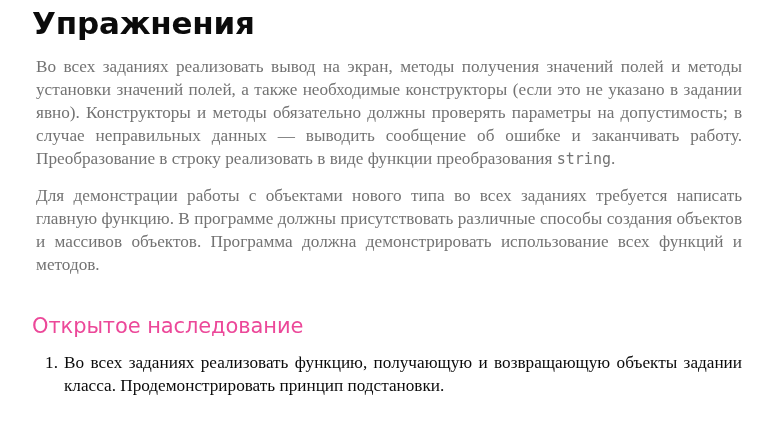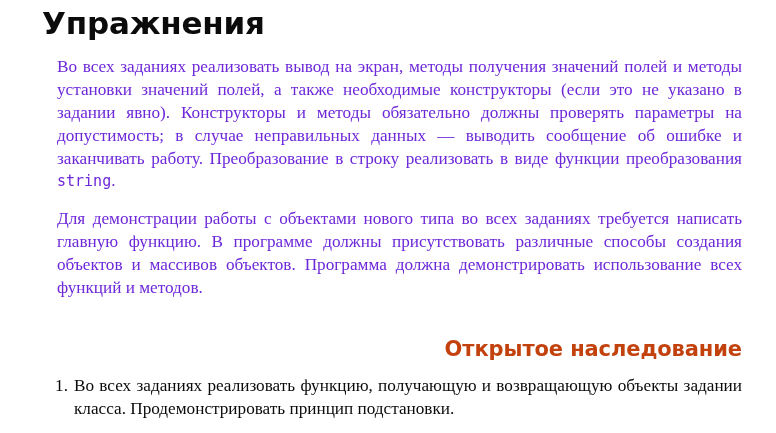--- a/index.html
+++ b/index.html
@@ -12,49 +12,48 @@
     height: 433px;
     overflow: hidden;
     font-family: "Liberation Serif", serif;
     color: #000000;
   }
   .page {
     position: relative;
     width: 776px;
     height: 367px;
     box-sizing: border-box;
-    padding: 6px 34px 0 42px;
+    padding: 6px 34px 0 32px;
   }
   h1.doc-title {
     font-family: "DejaVu Sans", sans-serif;
     font-weight: bold;
     font-size: 31px;
     line-height: 1.1;
     margin: 0 0 16px 0;
     letter-spacing: -0.2px;
     color: #0b0b0b;
   }
   h2.section-head {
     font-family: "DejaVu Sans", sans-serif;
-    font-weight: bold;
+    font-weight: normal;
     font-size: 21px;
     line-height: 1.15;
     margin: 0 0 14px 0;
     letter-spacing: -0.1px;
-    color: #c2410c;
-    text-align: right;
+    color: #ec4899;
   }
   p.para {
     font-family: "Liberation Serif", serif;
     font-size: 17.2px;
     line-height: 1.33;
-    margin: 0 0 15px 15px;
+    margin: 0 0 15px 4px;
     text-align: justify;
     text-justify: inter-word;
-    color: #6d28d9;
+    color: #737373;
   }
   p.para:last-child { margin-bottom: 0; }
   .mono {
     font-family: "DejaVu Sans Mono", monospace;
     font-size: 15px;
   }
   .spacer-lg { height: 22px; }
   ol.task-list {
     margin: 0;
     padding: 0 0 0 0;

